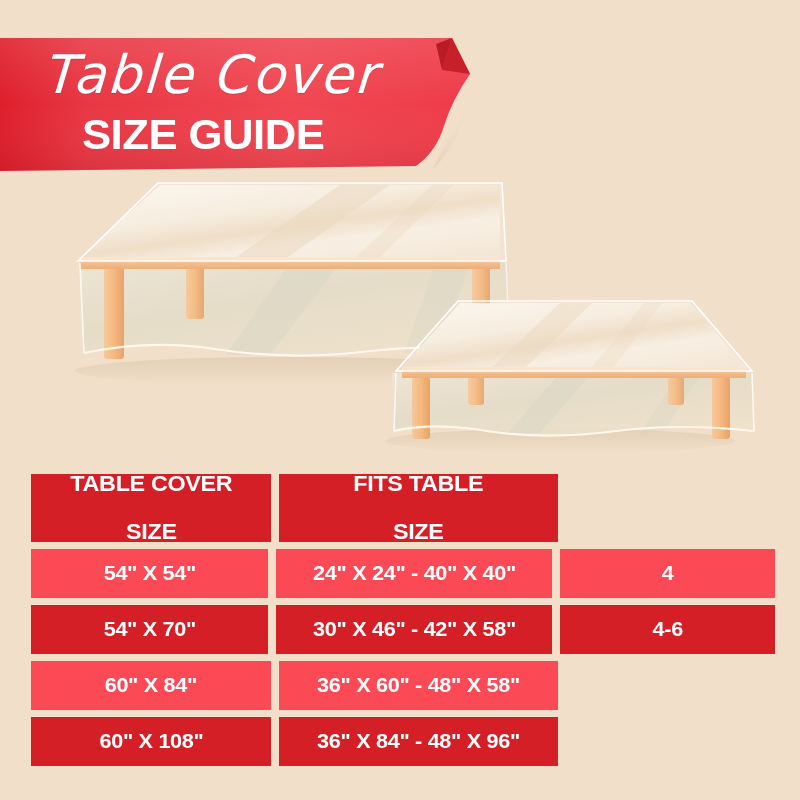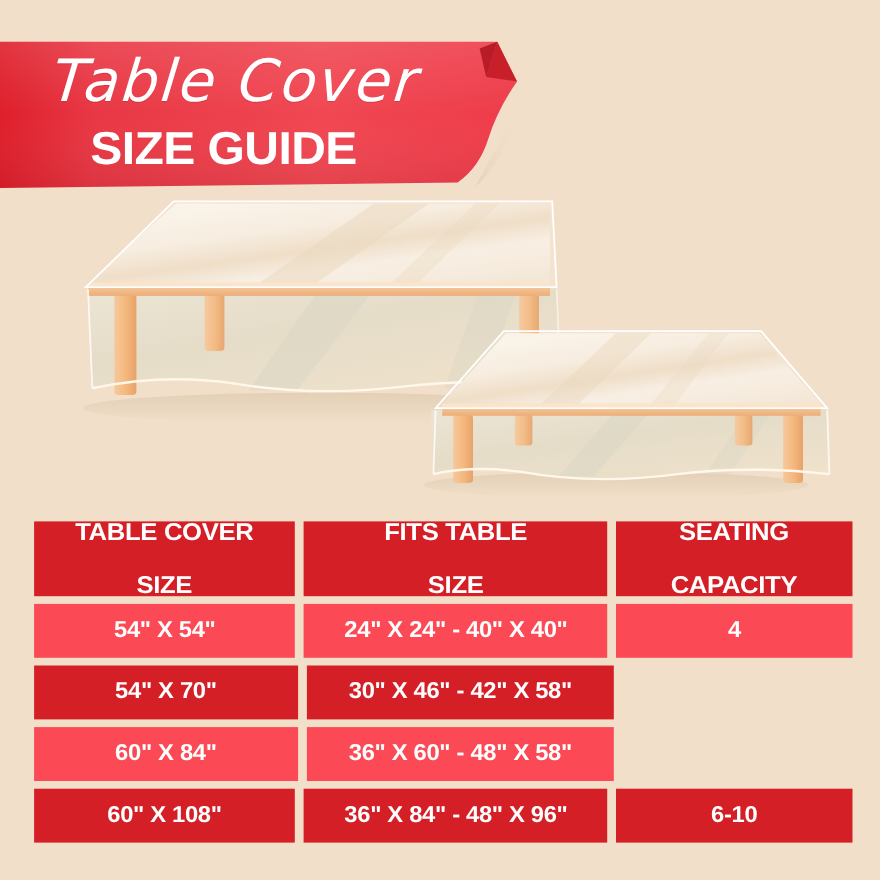--- a/index.html
+++ b/index.html
@@ -280,26 +280,20 @@
           <span>TABLE COVER</span><br>
           <span>SIZE</span>
         </span>
       </div>
       <div class="cell c2">
         <span>
           <span>FITS TABLE</span><br>
           <span>SIZE</span>
         </span>
       </div>
-      <div class="cell c3">
-        <span>
-          <span>SEATING</span><br>
-          <span>CAPACITY</span>
-        </span>
-      </div>
     </div>
 
     <div class="trow body-row light">
       <div class="cell c1">
           <span>54" X 54"</span>
         </div>
       <div class="cell c2">
           <span>24" X 24" - 40" X 40"</span>
         </div>
       <div class="cell c3">
@@ -307,37 +301,37 @@
         </div>
     </div>
 
     <div class="trow body-row dark">
       <div class="cell c1">
           <span>54" X 70"</span>
         </div>
       <div class="cell c2">
           <span>30" X 46" - 42" X 58"</span>
         </div>
+      <div class="cell c3">
+          <span>4-6</span>
+        </div>
     </div>
 
     <div class="trow body-row light">
       <div class="cell c1">
           <span>60" X 84"</span>
         </div>
       <div class="cell c2">
           <span>36" X 60" - 48" X 58"</span>
         </div>
     </div>
 
     <div class="trow body-row dark">
       <div class="cell c1">
           <span>60" X 108"</span>
         </div>
       <div class="cell c2">
           <span>36" X 84" - 48" X 96"</span>
-        </div>
-      <div class="cell c3">
-          <span>6-10</span>
         </div>
     </div>
 
   </div>
 </div>
 
 </body></html>

